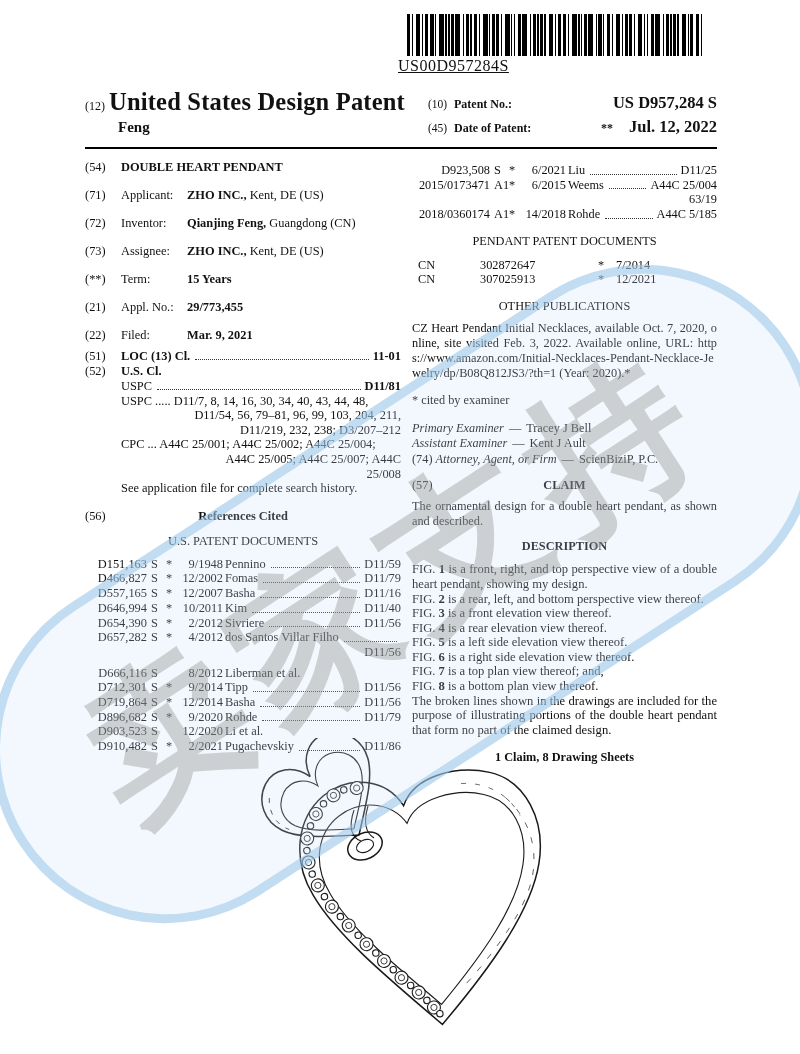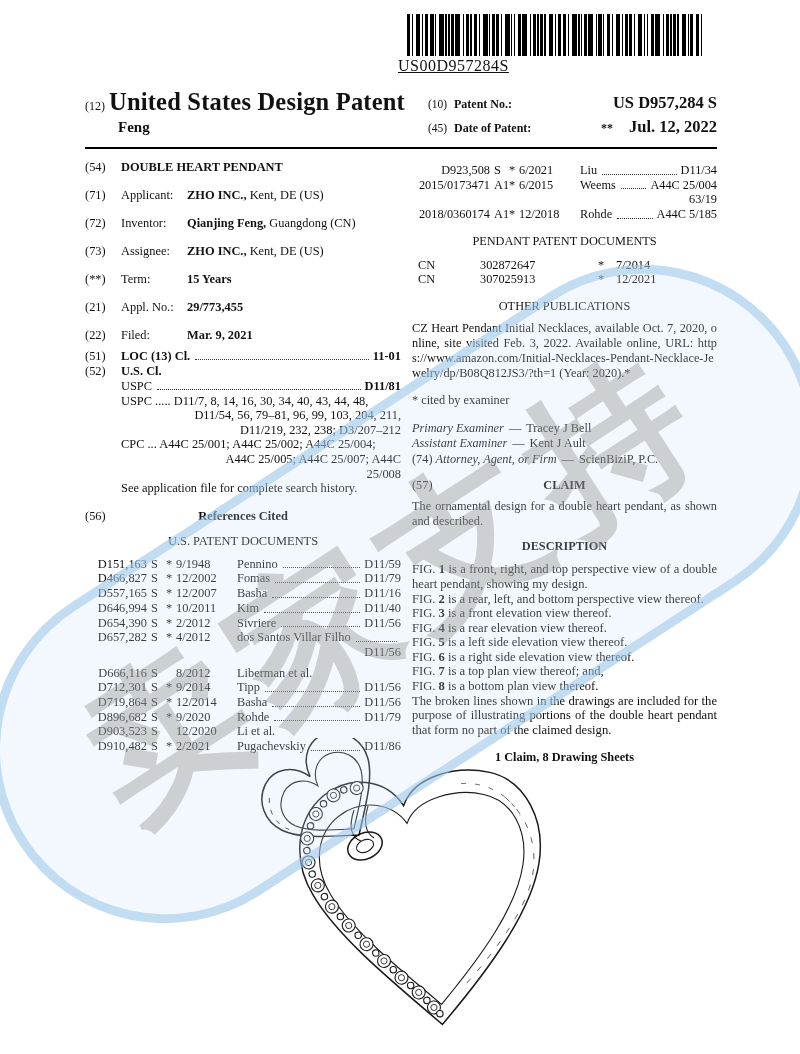--- a/index.html
+++ b/index.html
@@ -45,21 +45,21 @@
 
   .sec-head{position:relative;text-align:center;font-weight:bold;margin-top:13px;}
   .sec-head .num{position:absolute;left:0;top:0;font-weight:normal;}
   .sub-head{text-align:center;margin-top:10px;}
 
   .reftable{margin-top:8px;}
   .ref-row{display:flex;white-space:nowrap;line-height:14.7px;}
   .ref-row .rn{width:60px;text-align:right;flex:none;}
   .ref-row .rk{width:15px;padding-left:4px;flex:none;}
   .ref-row .rs{width:10px;flex:none;}
-  .ref-row .rd{width:47px;text-align:left;margin-right:14px;flex:none;}
+  .ref-row .rd{width:47px;text-align:right;margin-right:2px;flex:none;}
   .ref-row .rname{flex:none;}
   .ref-row .rc{flex:none;text-align:right;}
   .ref-row .flex1{flex:1;}
   #us-left{margin-left:2px;}
   #us-right .rn{width:78px;}
   #us-right{margin-top:9px;}
   #foreign{margin-top:9px;}
   .f-row{display:flex;line-height:14px;}
   .f-c{width:62px;padding-left:6px;flex:none;}
   .f-n{width:118px;flex:none;}
@@ -366,40 +366,40 @@
 
   <div id="col-right">
     <div id="us-right" class="reftable">
         <div class="ref-row">
           <span class="rn">D923,508</span>
           <span class="rk">S</span>
           <span class="rs">*</span>
           <span class="rd">6/2021</span>
           <span class="rname">Liu</span>
           <span class="leader"></span>
-          <span class="rc">D11/34</span>
+          <span class="rc">D11/25</span>
         </div>
         <div class="ref-row">
           <span class="rn">2015/0173471</span>
           <span class="rk">A1</span>
           <span class="rs">*</span>
           <span class="rd">6/2015</span>
           <span class="rname">Weems</span>
           <span class="leader"></span>
           <span class="rc">A44C 25/004</span>
         </div>
         <div class="ref-row">
           <span class="flex1"></span>
           <span class="rc">63/19</span>
         </div>
         <div class="ref-row">
           <span class="rn">2018/0360174</span>
           <span class="rk">A1</span>
           <span class="rs">*</span>
-          <span class="rd">12/2018</span>
+          <span class="rd">14/2018</span>
           <span class="rname">Rohde</span>
           <span class="leader"></span>
           <span class="rc">A44C 5/185</span>
         </div>
       </div>
 
     <div class="sub-head" style="margin-top:12px">PENDANT PATENT DOCUMENTS</div>
     <div id="foreign">
         <div class="f-row">
           <span class="f-c">CN</span>

